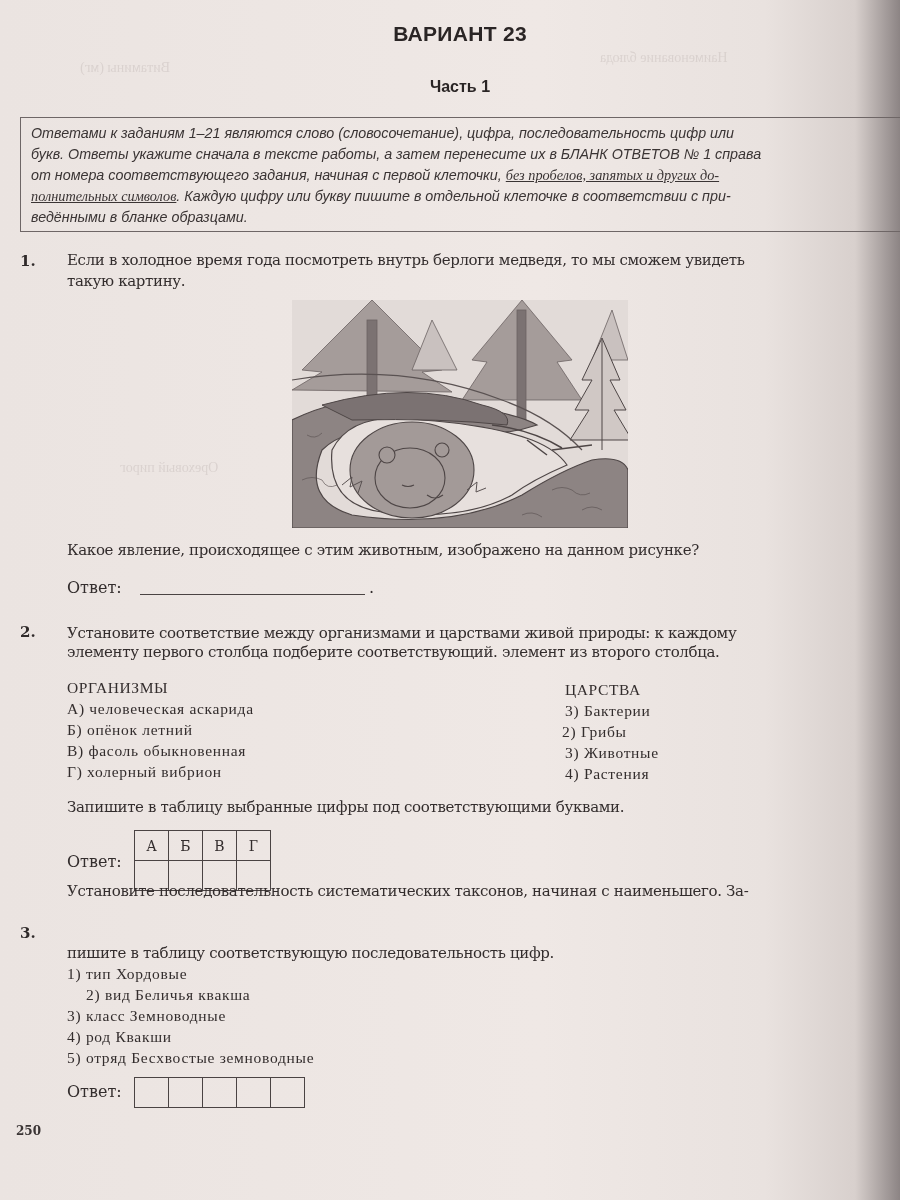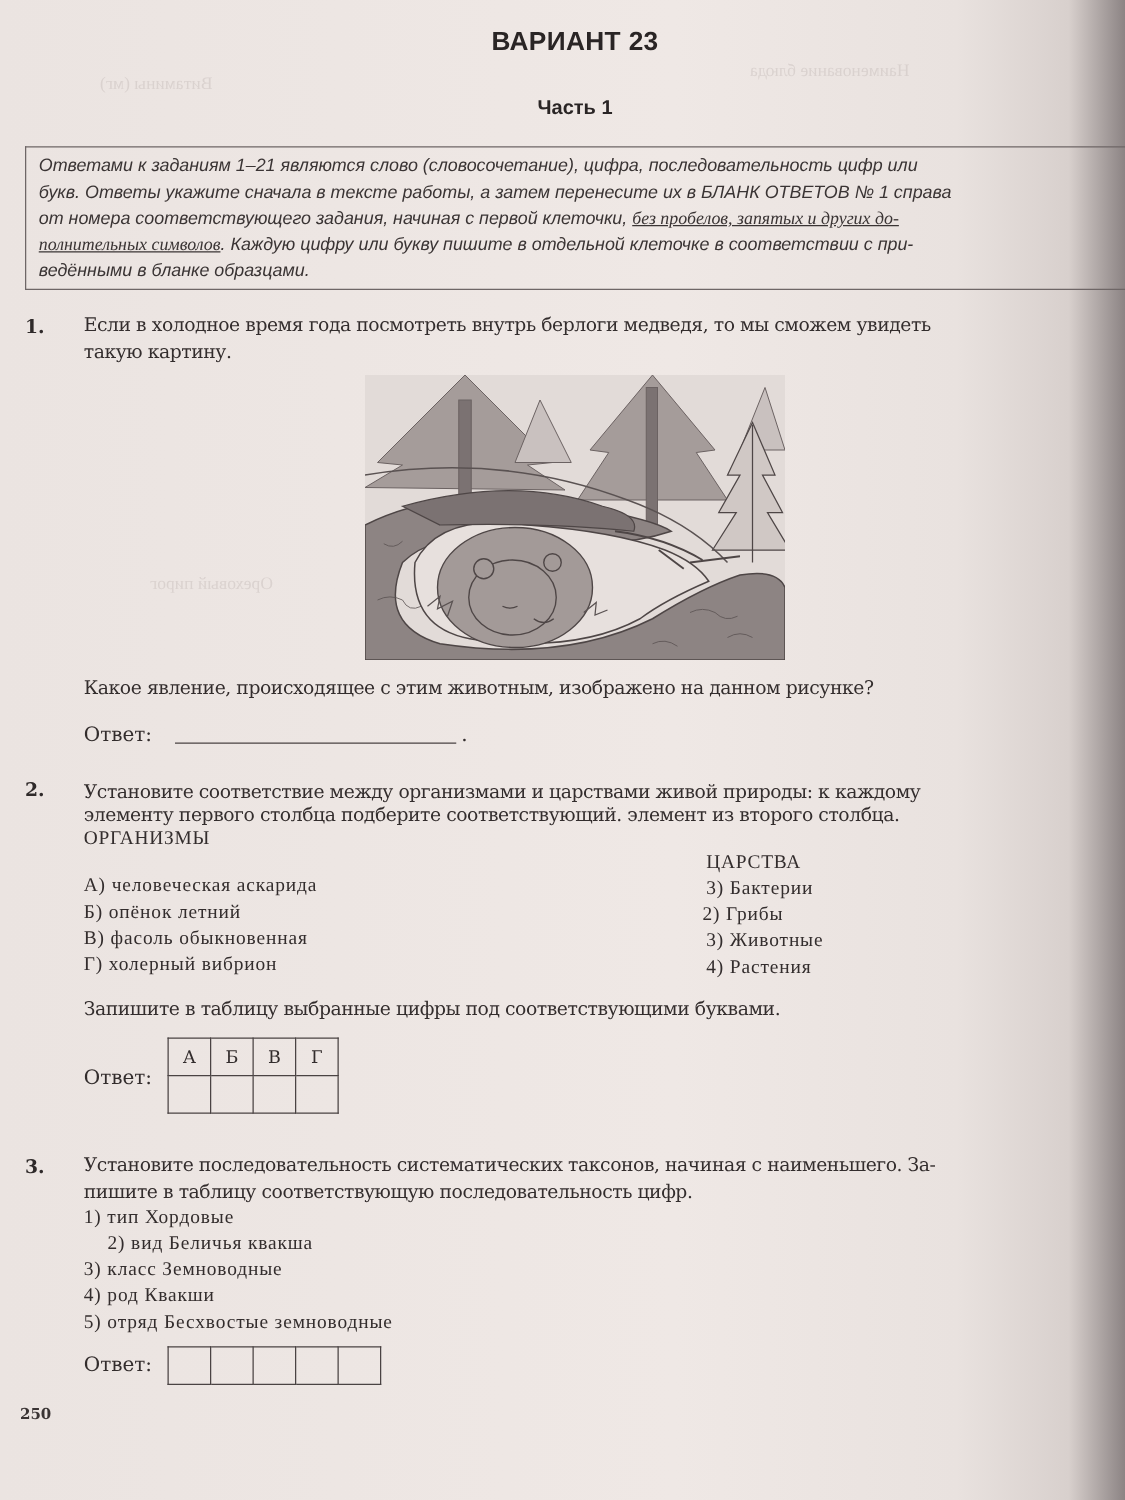--- a/index.html
+++ b/index.html
@@ -153,21 +153,21 @@
     <div class="answer-label" style="left:67px;top:578px;">Ответ:</div>
     <div class="answer-line"></div>
     <div class="answer-label" style="left:369px;top:578px;">.</div>
   </div>
 
   <div>
     <div class="q-num" style="top:623px;">2.</div>
     <div class="q-text" style="top:587px;margin-top:36px;">Установите соответствие между организмами и царствами живой природы: к каждому</div>
     <div class="q-text" style="top:642px;">элементу первого столбца подберите соответствующий. элемент из второго столбца.</div>
 
-    <div class="col-head" style="left:67px;top:662px;text-align:right;">ОРГАНИЗМЫ</div>
+    <div class="col-head" style="left:67px;top:679px;text-align:right;">ОРГАНИЗМЫ</div>
     <div class="opt" style="left:67px;top:700px;">А) человеческая аскарида</div>
     <div class="opt" style="left:67px;top:721px;">Б) опёнок летний</div>
     <div class="opt" style="left:67px;top:742px;">В) фасоль обыкновенная</div>
     <div class="opt" style="left:67px;top:763px;">Г) холерный вибрион</div>
 
     <div class="col-head" style="left:565px;top:681px;">ЦАРСТВА</div>
     <div class="opt" style="left:565px;top:702px;">3) Бактерии</div>
     <div class="opt" style="left:546px;top:723px;margin-left:16px;">2) Грибы</div>
     <div class="opt" style="left:565px;top:744px;">3) Животные</div>
     <div class="opt" style="left:565px;top:765px;">4) Растения</div>
@@ -188,21 +188,21 @@
         <td></td>
         <td></td>
         <td></td>
       </tr>
     </tbody>
       </table>
   </div>
 
   <div>
     <div class="q-num" style="top:924px;">3.</div>
-    <div class="q-text" style="top:922px;">Установите последовательность систематических таксонов, начиная с наименьшего. За-</div>
+    <div class="q-text" style="top:881px;">Установите последовательность систематических таксонов, начиная с наименьшего. За-</div>
     <div class="q-text" style="top:943px;">пишите в таблицу соответствующую последовательность цифр.</div>
 
     <div class="opt" style="left:67px;top:965px;">1) тип Хордовые</div>
     <div class="opt" style="left:67px;top:986px;margin-left:19px;">2) вид Беличья квакша</div>
     <div class="opt" style="left:67px;top:1007px;">3) класс Земноводные</div>
     <div class="opt" style="left:67px;top:1028px;">4) род Квакши</div>
     <div class="opt" style="left:67px;top:1049px;">5) отряд Бесхвостые земноводные</div>
 
     <div class="answer-label" style="left:67px;top:1082px;">Ответ:</div>
     <table class="grid" style="left:134px;top:1077px;">

